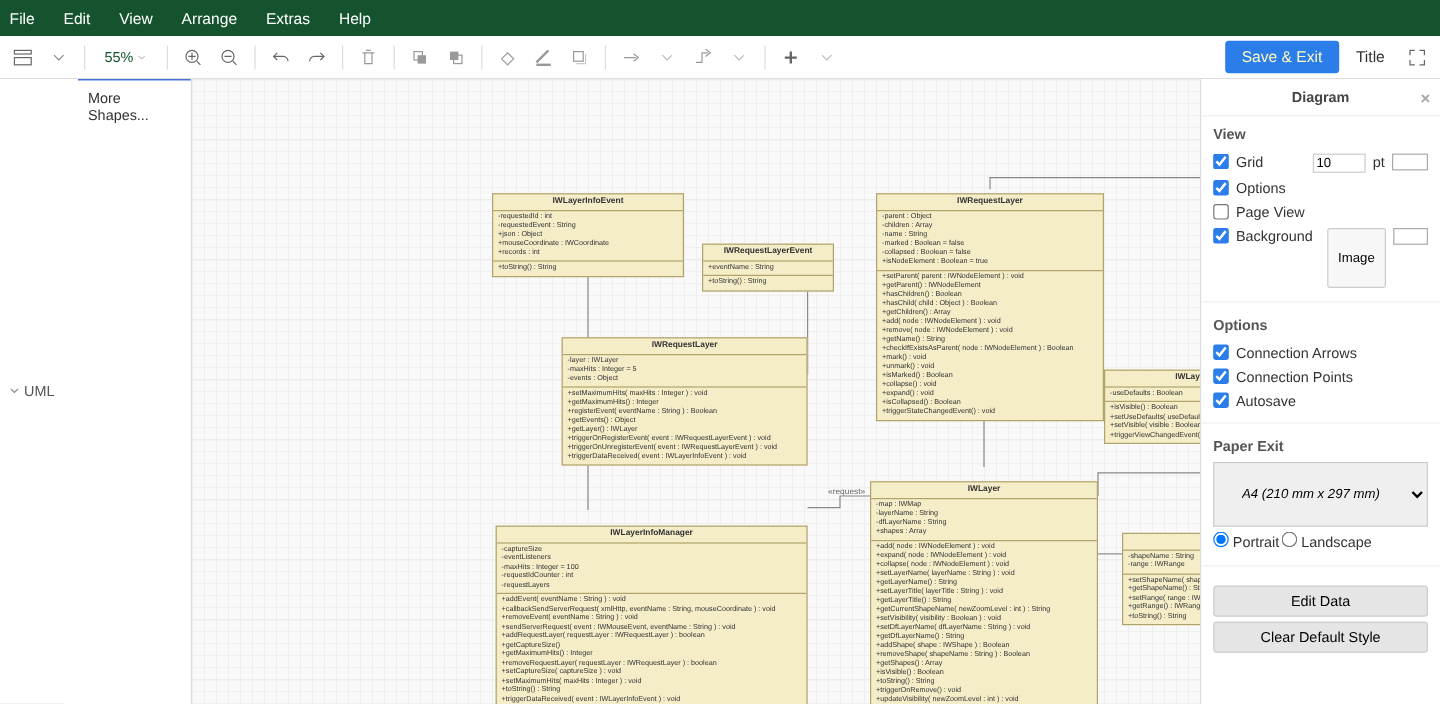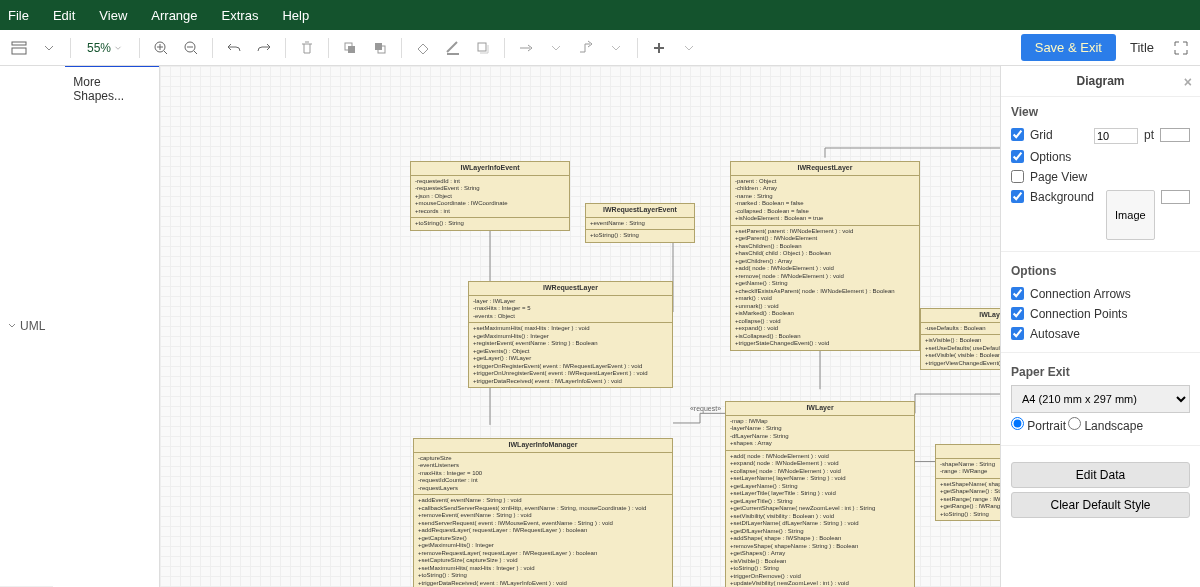--- a/index.html
+++ b/index.html
@@ -60,21 +60,21 @@
   .rightpanel { width: 200px; border-left: 1px solid #ddd; background: #fff; padding: 0; font-size: 12px; color:#333; overflow:hidden;}
   .rp-title { padding: 8px 10px; font-weight: 600; color:#444; border-bottom:1px solid #eee; display:flex; justify-content:center; position:relative;}
   .rp-close { position:absolute; right:8px; color:#aaa; font-size:14px;}
   .rp-section { padding: 8px 10px 4px; }
   .rp-section h4 { font-size: 12px; font-weight:600; color:#555; margin-bottom:6px; }
   .rp-row { display:flex; align-items:flex-start; gap:6px; padding:3px 0; font-size:12px;}
   .rp-row input[type=checkbox]{ accent-color:#2b7de9; }
   .num-input { width:44px; font-size:11px; padding:1px 2px; border:1px solid #ccc; }
   .swatch { width:30px; height:14px; border:1px solid #aaa; background:#fff; }
   .image-btn { font-size:11px; padding:18px 8px; border:1px solid #ccc; background:#f7f7f7; border-radius:2px;}
-  .rp-select { width:100%; font-size:11px; padding:6px; border:1px solid #ccc; }
+  .rp-select { width:100%; font-size:11px; padding:19px; border:1px solid #ccc;font-style:italic; }
   .rp-btn { width:100%; text-align:center; padding:5px; border:1px solid #ccc; background:#e5e5e5; border-radius:3px; margin-top:4px; font-size:12px;}
   .radio-row { display:flex; gap:2px; padding:4px 0;}
   hr.rp { border:none; border-top:1px solid #eee; margin:4px 0;}
 </style>
 </head>
 <body>
 
 <div class="menubar">
   <span class="item">File</span>
   <span class="item">Edit</span>

